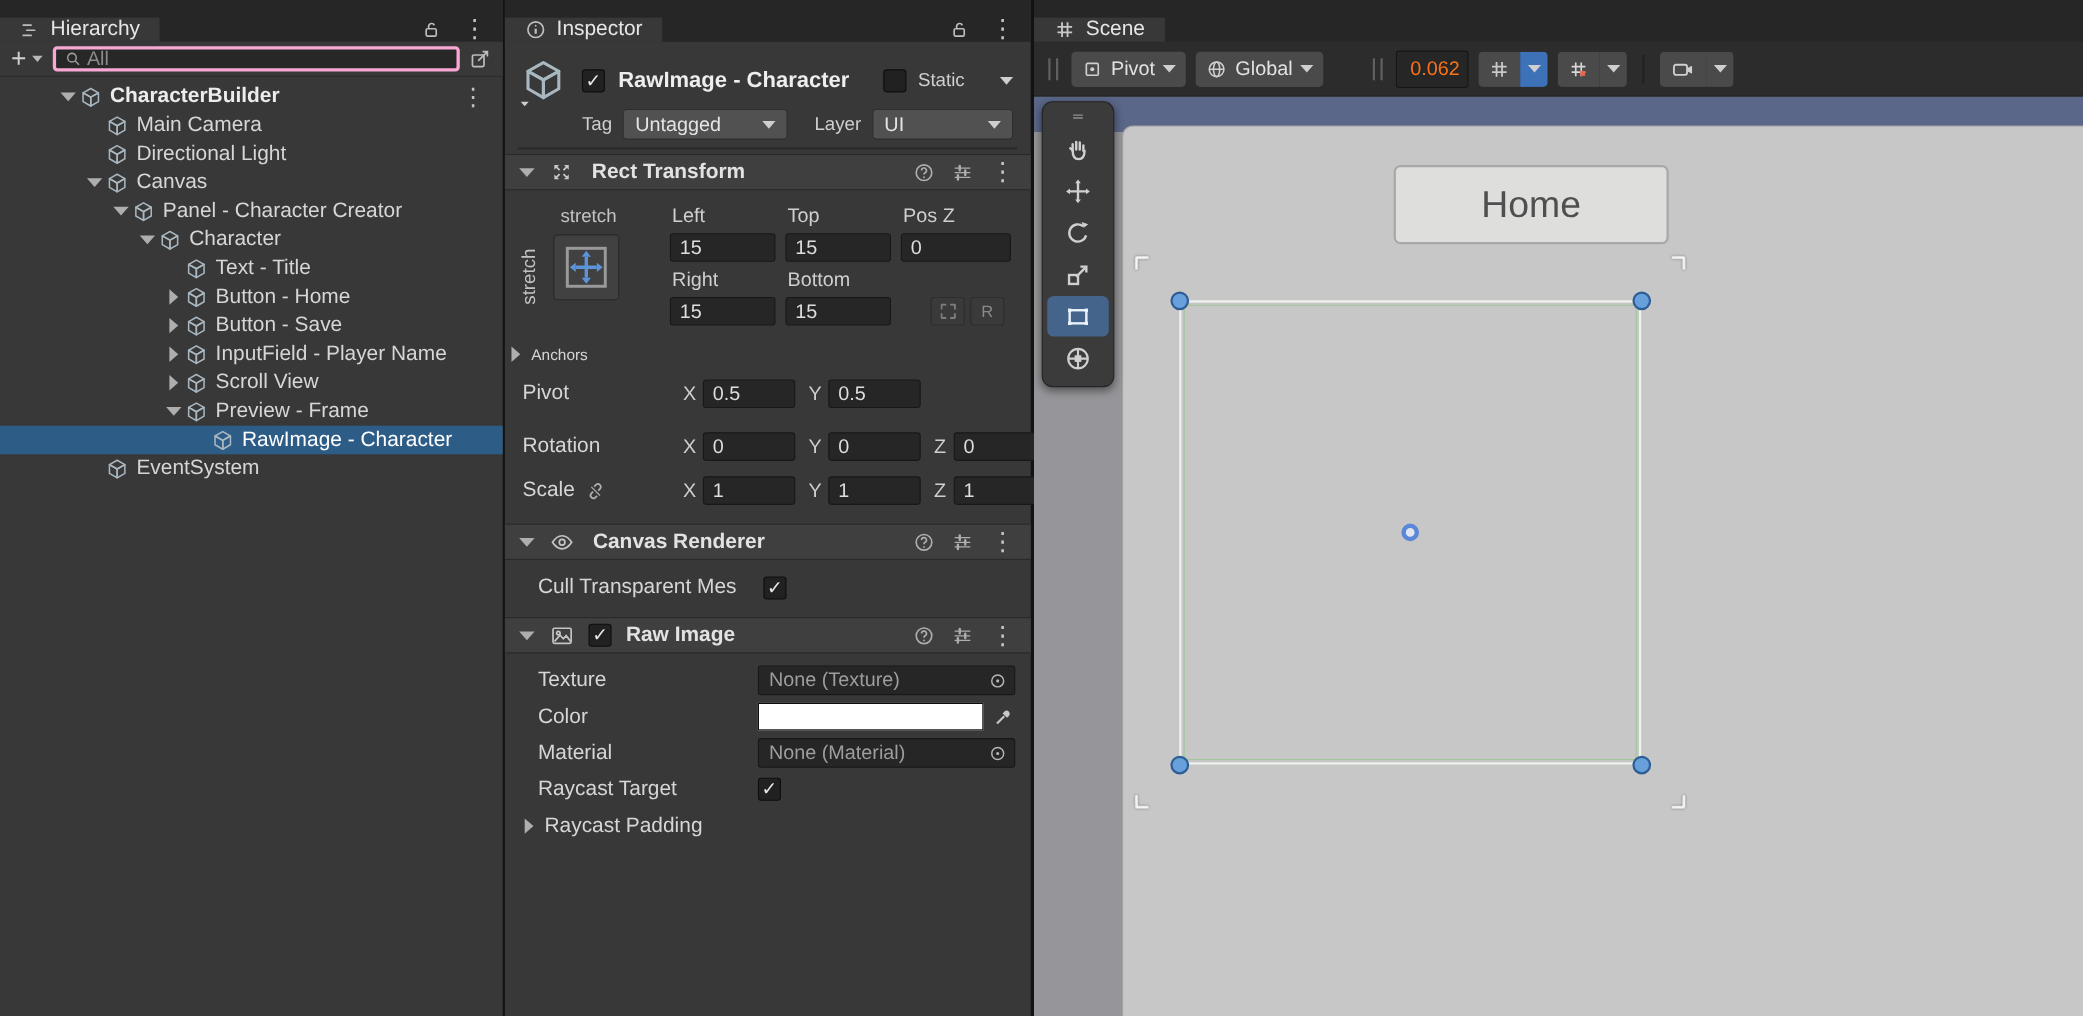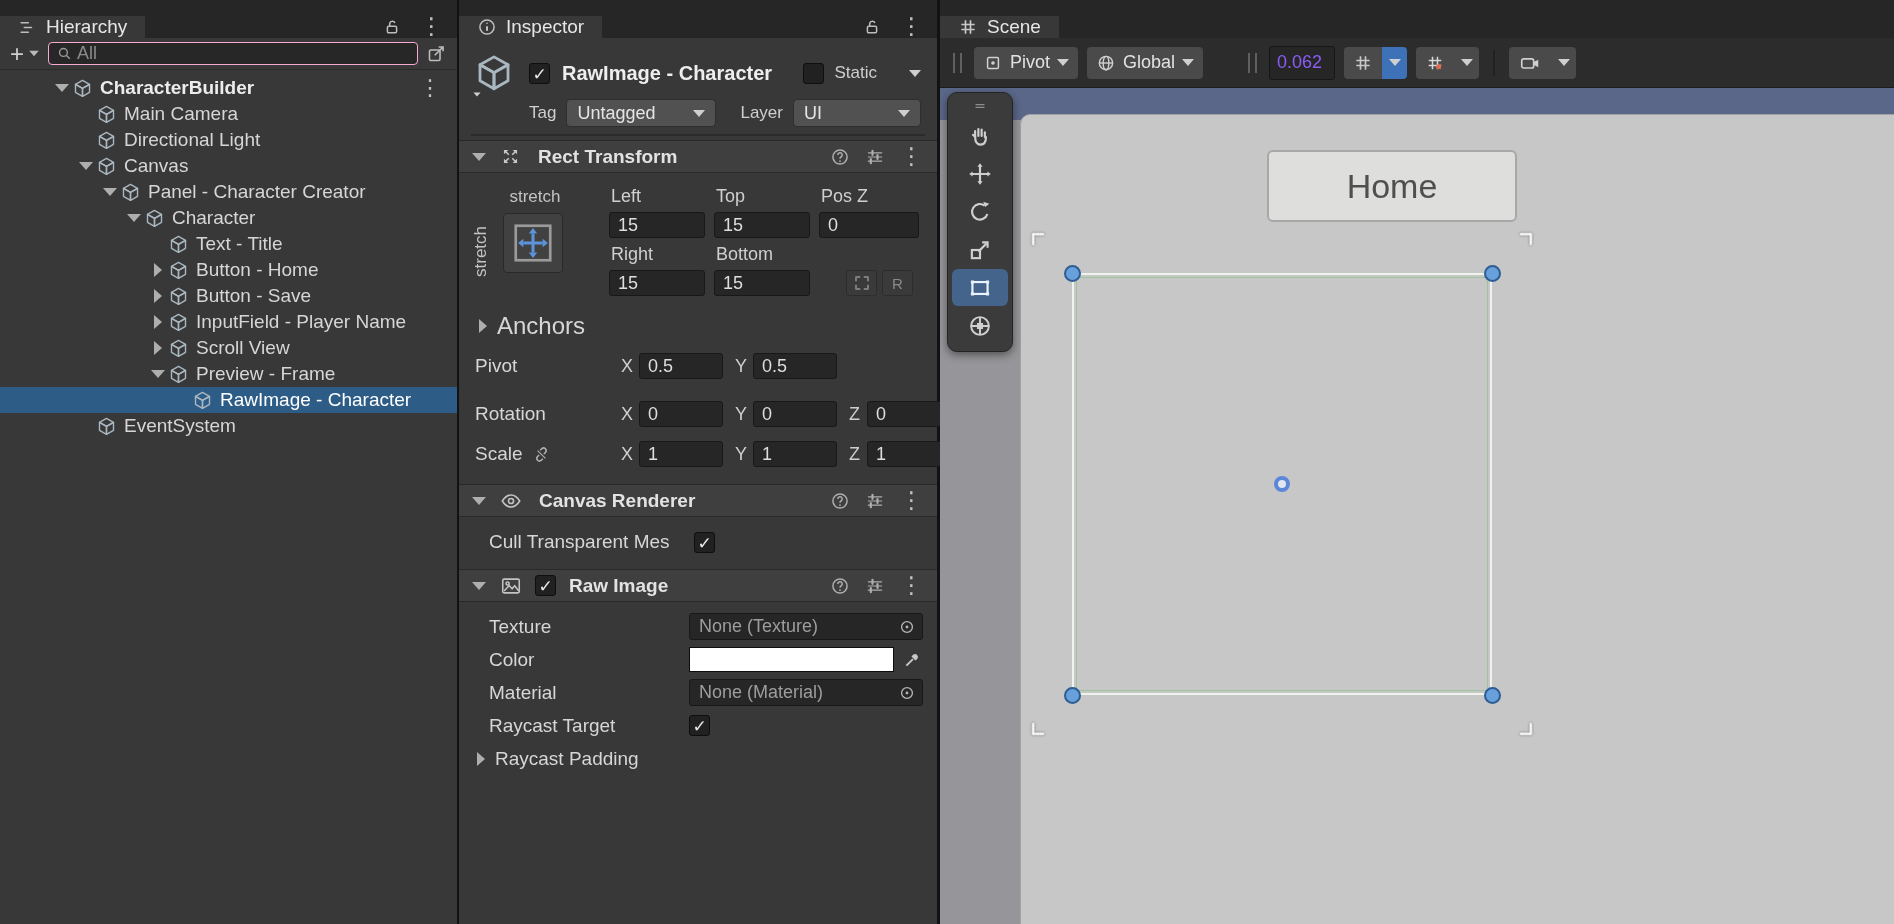--- a/index.html
+++ b/index.html
@@ -19,21 +19,21 @@
   .cb.checked::after { content:"✓"; font-weight:bold; }
   .caret { width:20px; height:20px; display:flex; justify-content:center; align-items:center; flex:none; }
   .caret.open::before { content:""; width:0; height:0; border-left:7px solid transparent; border-right:7px solid transparent; border-top:8px solid #aeaeae; }
   .caret.closed::before { content:""; width:0; height:0; border-top:7px solid transparent; border-bottom:7px solid transparent; border-left:8px solid #aeaeae; }
 
   
   .hierarchy { width:459px; flex:none; border-right:2px solid #121212; }
   .hier-toolbar { height:32px; background:#383838; border-bottom:1px solid #2b2b2b; display:flex; align-items:center; padding:0 10px; gap:8px; flex:none; }
   .plus-btn { display:flex; align-items:center; gap:4px; color:#d0d0d0; font-size:24px; }
   .plus-btn .dd-caret { border-top-color:#b9b9b9; transform:scale(.8); }
-  .searchbox { flex:1; height:23px; background:#272727; border:1px solid #f9a8d4; border-radius:4px; display:flex; align-items:center; gap:4px; padding:0 7px; }
+  .searchbox { flex:1; height:23px; background:#272727; border:3px solid #f9a8d4; border-radius:4px; display:flex; align-items:center; gap:4px; padding:0 7px; }
   .searchbox .ph { color:#8b8b8b; font-size:18px; }
   .searchbox input { flex:1; background:transparent; border:none; outline:none; color:#ddd; font:inherit; font-size:18px; }
   .tree { padding-top:5px; }
   .trow { display:flex; align-items:center; height:26px; position:relative; font-size:19px; color:#d6d6d6; }
   .trow.sel { background:#2d5c87; color:#ffffff; }
   .trow .obj-icon { flex:none; margin-right:7px; }
   .trow.bold .tlabel { font-weight:bold; color:#ececec; }
   .row-kebab { position:absolute; right:16px; color:#c2c2c2; font-size:22px; }
   .d0 { padding-left:52px; } .d1 { padding-left:76px; } .d2 { padding-left:100px; }
   .d3 { padding-left:124px; } .d4 { padding-left:148px; } .d5 { padding-left:172px; }
@@ -61,21 +61,21 @@
   .rt-top { position:relative; padding-left:150px; }
   .stretch-top { position:absolute; left:46px; top:2px; width:60px; text-align:center; color:#c4c4c4; font-size:17px; }
   .stretch-side { position:absolute; left:12px; top:30px; height:62px; color:#c4c4c4; font-size:17px; writing-mode:vertical-rl; transform:rotate(180deg); display:flex; align-items:center; }
   .anchor-btn { position:absolute; left:44px; top:28px; width:60px; height:60px; background:#414141; border:1px solid #292929; border-radius:4px; display:grid; place-items:center; }
   .rt-grid { display:grid; grid-template-columns:96px 96px 100px; gap:5px 9px; }
   .rt-grid .fl { color:#cfcfcf; font-size:18px; height:22px; display:flex; align-items:flex-end; padding-left:2px; }
   .uinput { background:#262626; border:1px solid #181818; color:#dedede; border-radius:3px; height:26px; padding:0 8px; font:inherit; font-size:18px; width:100%; outline:none; }
   .btn-cell { display:flex; gap:5px; align-items:center; justify-content:flex-end; padding-right:6px; }
   .bp-btn { width:31px; height:26px; background:#3a3a3a; border:1px solid #2d2d2d; border-radius:3px; color:#8a8a8a; display:grid; place-items:center; font-size:15px; }
   .bp-btn .dash { width:14px; height:14px; border:2px dashed #7d7d7d; border-radius:2px; }
-  .foldout-row { display:flex; align-items:center; gap:4px; padding-left:14px; margin-top:16px; font-size:24px; color:#d6d6d6; }
+  .foldout-row { display:flex; align-items:center; gap:4px; margin-top:16px; font-size:14px; color:#d6d6d6; }
   .axis-row { display:flex; align-items:center; margin:12px 14px 0 16px; height:28px; }
   .axis-row .rl { width:146px; flex:none; font-size:19px; color:#d6d6d6; display:flex; align-items:center; gap:8px; }
   .axis-row .ax { width:18px; text-align:left; color:#cfcfcf; font-size:18px; flex:none; }
   .axis-row .uinput { width:84px; margin-right:12px; flex:none; }
 
   .cr-body { padding:10px 0 12px 0; }
   .cr-row { display:flex; align-items:center; height:30px; padding-left:30px; }
   .cr-row .lbl { width:205px; flex:none; font-size:19px; color:#d6d6d6; white-space:nowrap; overflow:hidden; }
 
   .ri-body { padding:8px 14px 10px 0; }
@@ -85,21 +85,21 @@
   .color-swatch { flex:1; height:25px; background:#ffffff; border:1px solid #0d0d0d; }
   .dropper { margin-left:8px; flex:none; display:grid; place-items:center; }
   .fold-pad { display:flex; align-items:center; gap:4px; padding-left:12px; height:33px; font-size:19px; color:#d6d6d6; }
 
   
   .scene { flex:1; min-width:0; }
   .scene-toolbar { height:50px; background:#2c2c2c; border-bottom:1px solid #1c1c1c; display:flex; align-items:center; padding:0 10px; gap:9px; flex:none; }
   .overlay-handle { width:9px; height:20px; border-left:2px solid #606060; border-right:2px solid #606060; margin:0 3px; }
   .tb-btn { height:32px; background:#4a4a4a; border-radius:4px; display:flex; align-items:center; gap:7px; padding:0 9px; color:#e2e2e2; font-size:18px; }
   .tb-gap { width:24px; }
-  .tb-input { width:66px; height:30px; background:#262626; border:1px solid #161616; border-radius:3px; color:#8b5cf6; display:flex; align-items:center; padding:16px 7px; font-size:18px; }
+  .tb-input { width:66px; height:30px; background:#262626; border:1px solid #161616; border-radius:3px; color:#f97316; display:flex; align-items:center; padding:16px 7px; font-size:18px;justify-content:flex-end; }
   .tb-split { display:flex; height:32px; border-radius:4px; overflow:hidden; }
   .tb-split .ip { width:38px; background:#4a4a4a; display:grid; place-items:center; }
   .tb-split .cp { width:25px; background:#4a4a4a; display:grid; place-items:center; }
   .tb-split .cp.blue { background:#3e72b8; }
   .tb-sep { width:2px; height:26px; background:#212121; margin:0 5px; }
 
   .scene-viewport { position:relative; flex:1; background:#96969a; overflow:hidden; }
   .sky-band { position:absolute; left:0; right:0; top:0; height:32px; background:#5a6788; }
   .canvas-panel { position:absolute; left:80px; top:26px; right:-30px; bottom:-30px; background:#c7c7c8; border:1px solid #a2a2a4; border-radius:10px; }
   .home-btn { position:absolute; left:327px; top:62px; width:250px; height:72px; background:#dededd; border:2px solid #a8a8a8; border-radius:6px; display:grid; place-items:center; color:#4f4f4f; font-size:34px; }

